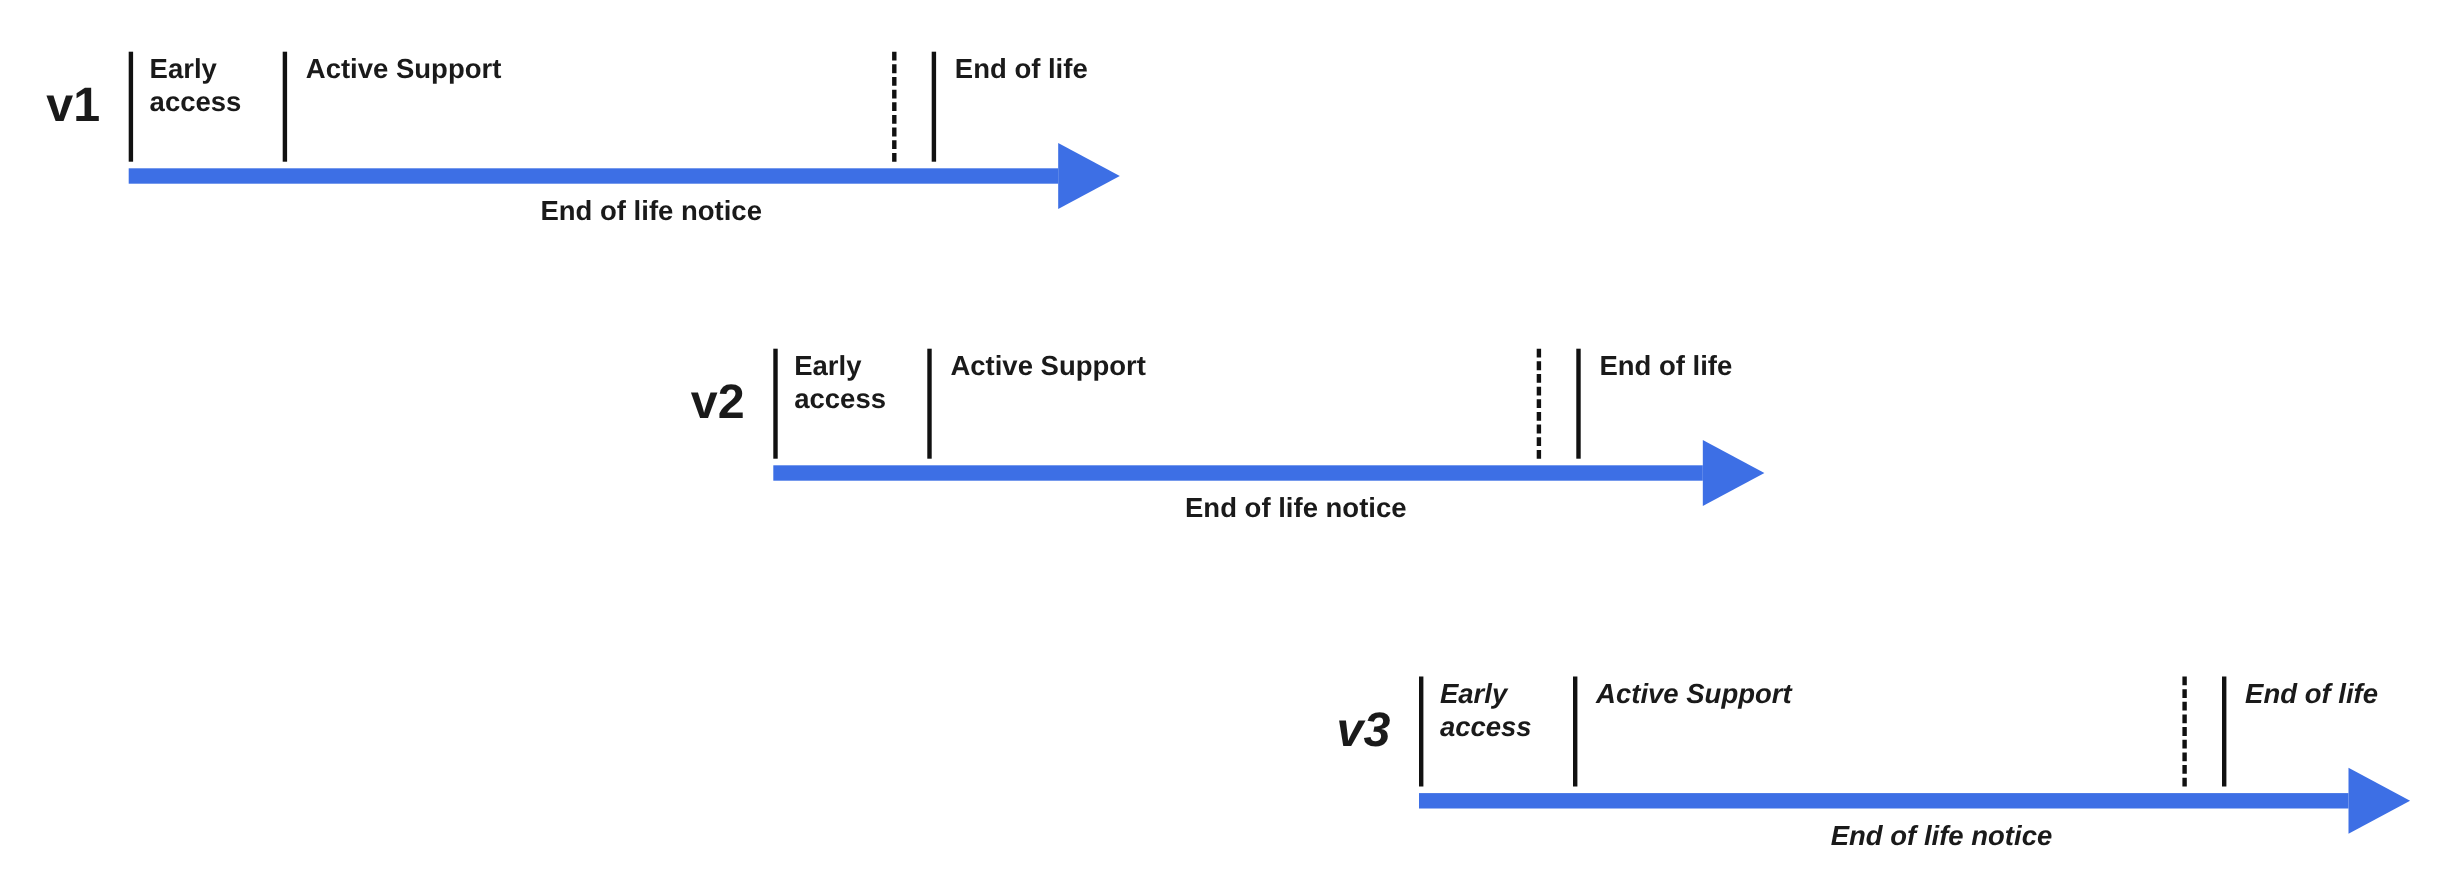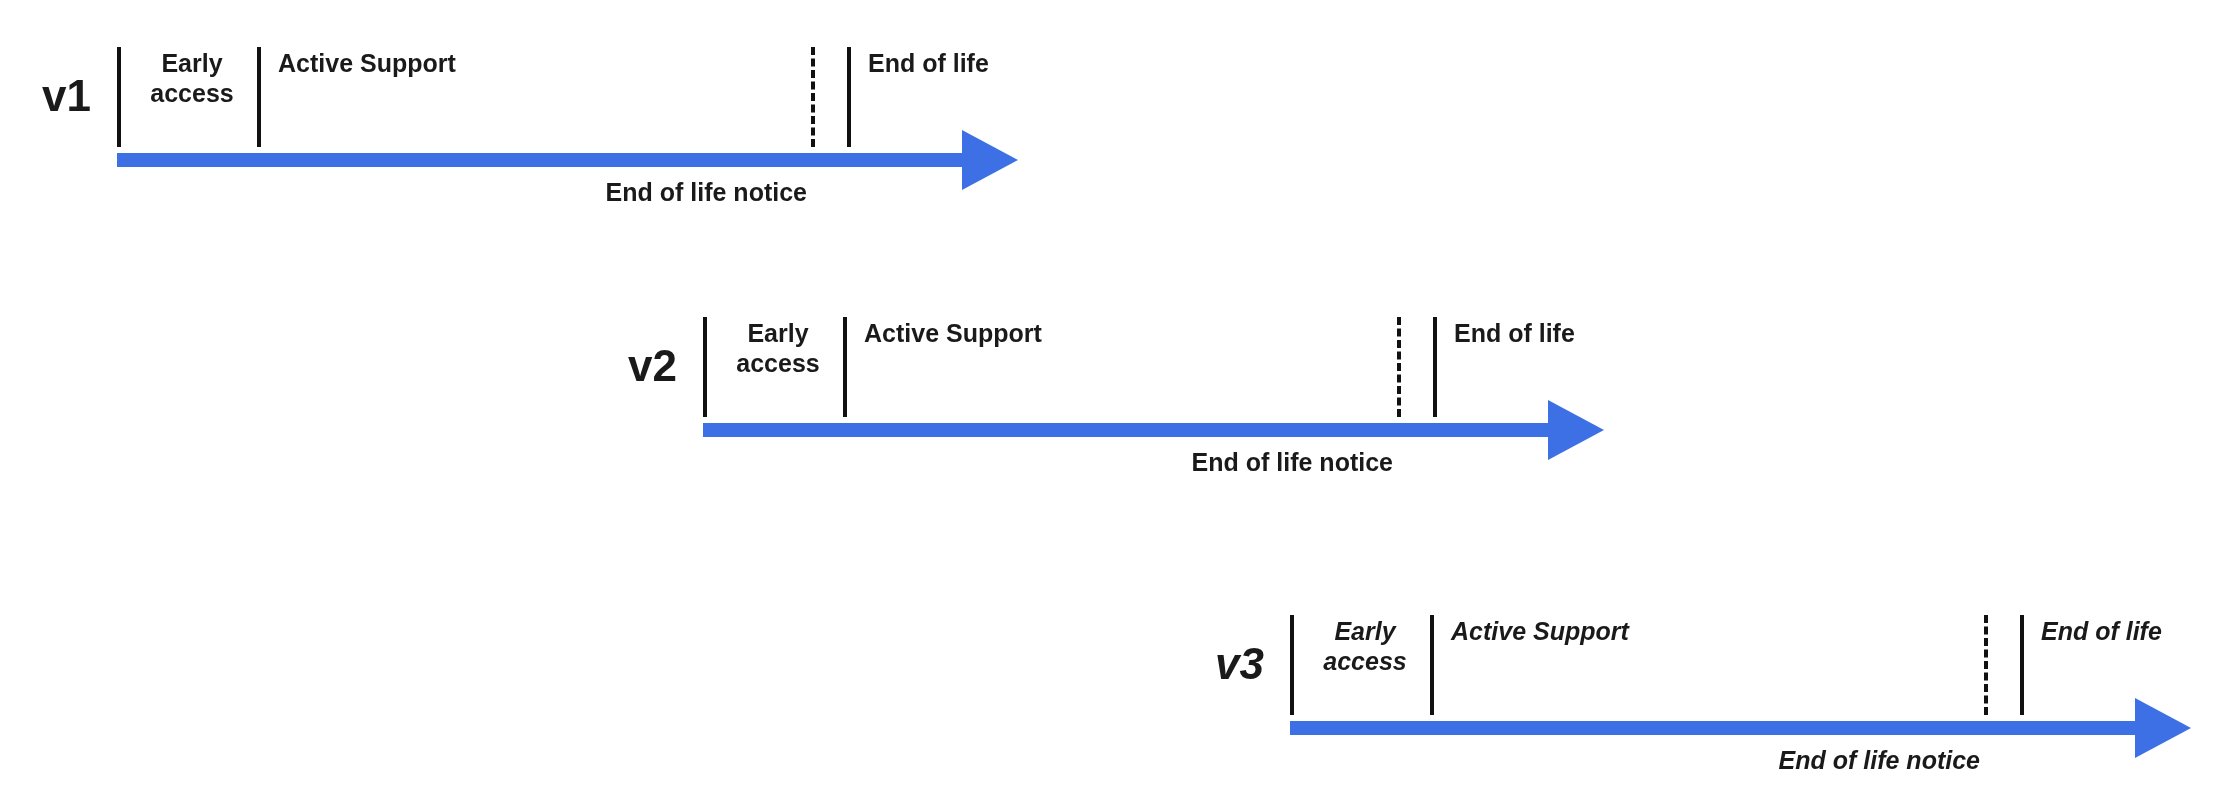--- a/index.html
+++ b/index.html
@@ -64,31 +64,30 @@
     border-top: 30px solid transparent;
     border-bottom: 30px solid transparent;
     border-left: 56px solid var(--arrow, #3D6FE5);
   }
   .phase-label {
     position: absolute;
     top: 2px;
     font-size: 25px;
     font-weight: bold;
     line-height: 1.18;
-    text-align: center;
   }
   .label-early   { left: 19px; width: 112px; }
   .label-active  { left: 161px; white-space: nowrap; }
   .label-eol     { left: 751px; white-space: nowrap; }
   .notice-label {
     position: absolute;
     top: 131px;
     left: 260px;
     width: 430px;
-    text-align: right;
+    text-align: center;
     font-size: 25px;
     font-weight: bold;
     white-space: nowrap;
   }
   .tl-v1 { left: 117px;  top: 47px; }
   .tl-v2 { left: 703px;  top: 317px; }
   .tl-v3 { left: 1290px; top: 615px; font-style: italic; }
 </style>
 </head>
 <body>

